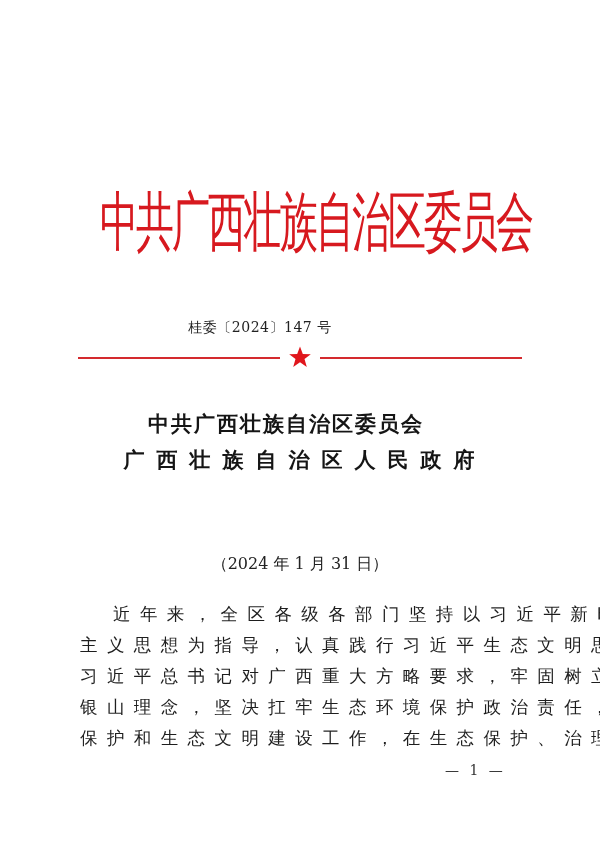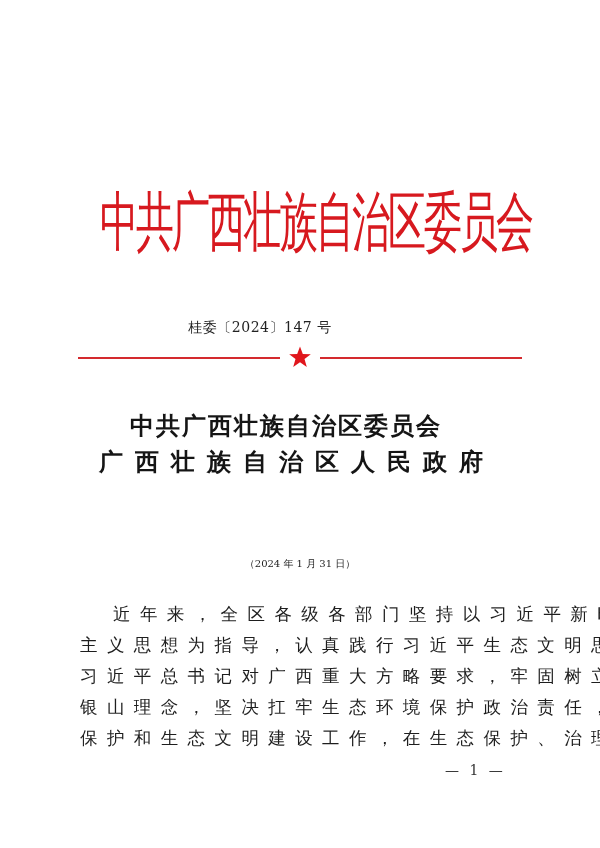--- a/index.html
+++ b/index.html
@@ -70,38 +70,38 @@
     left: 288px;
     top: 345px;
     width: 24px;
     height: 24px;
   }
   .title-line {
     position: absolute;
     left: 0;
     width: 572px;
     text-align: center;
-    font-family: Liberation Serif, serif;
+    font-family: Liberation Mono, monospace;
     font-weight: bold;
-    font-size: 24px;
+    font-size: 21px;
     line-height: 26px;
     color: #151515;
   }
   .title-line.l1 { top: 413px; letter-spacing: 2px; }
-  .title-line.l2 { top: 449px; letter-spacing: 12px; padding-left: 22px; box-sizing: border-box; }
+  .title-line.l2 { top: 449px; letter-spacing: 12px; padding-left: 22px; box-sizing: border-box; margin-left: 8px; }
   .title-line.l3 { top: 483px; letter-spacing: 2px; }
   .title-line.l4 { top: 518px; letter-spacing: 2px; }
   .date-line {
     position: absolute;
     left: 0;
     width: 600px;
     top: 555px;
     text-align: center;
     font-family: "DejaVu Serif", "Liberation Serif", serif;
-    font-size: 10px;
+    font-size: 16px;
     line-height: 18px;
     color: #222;
   }
   .body-text {
     position: absolute;
     left: 80px;
     width: 444px;
     top: 602px;
   }
   .body-line {

